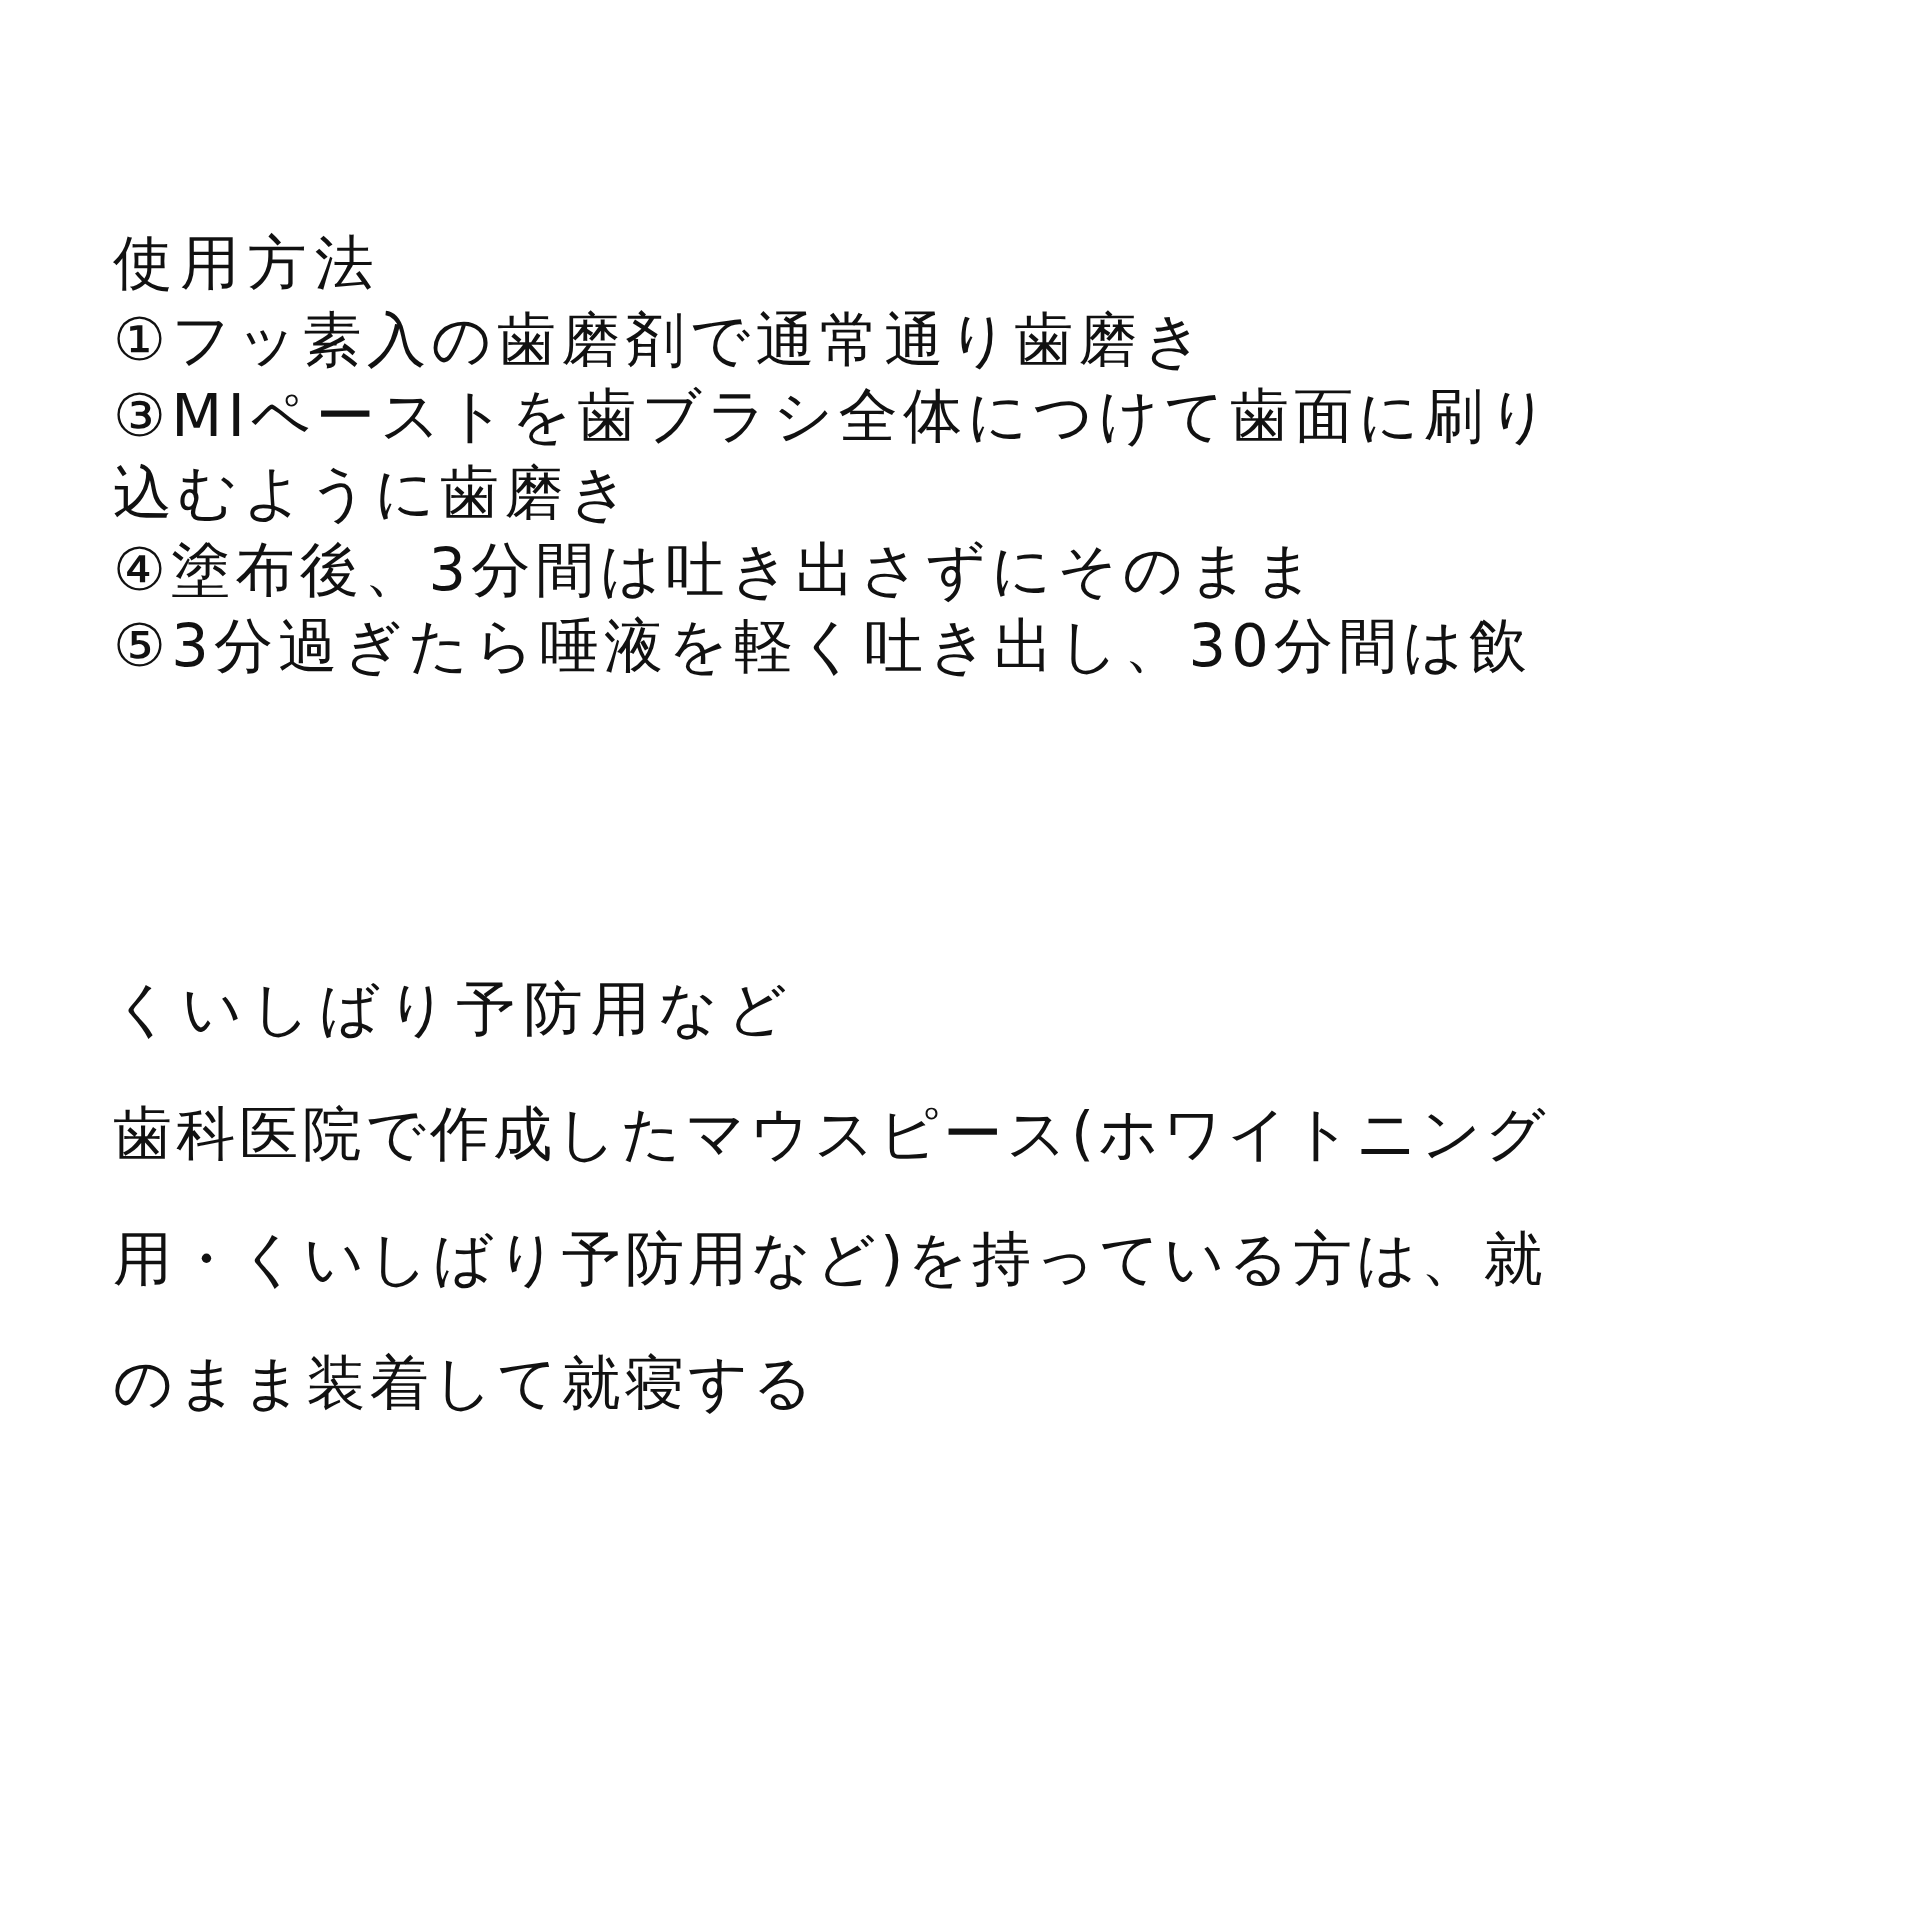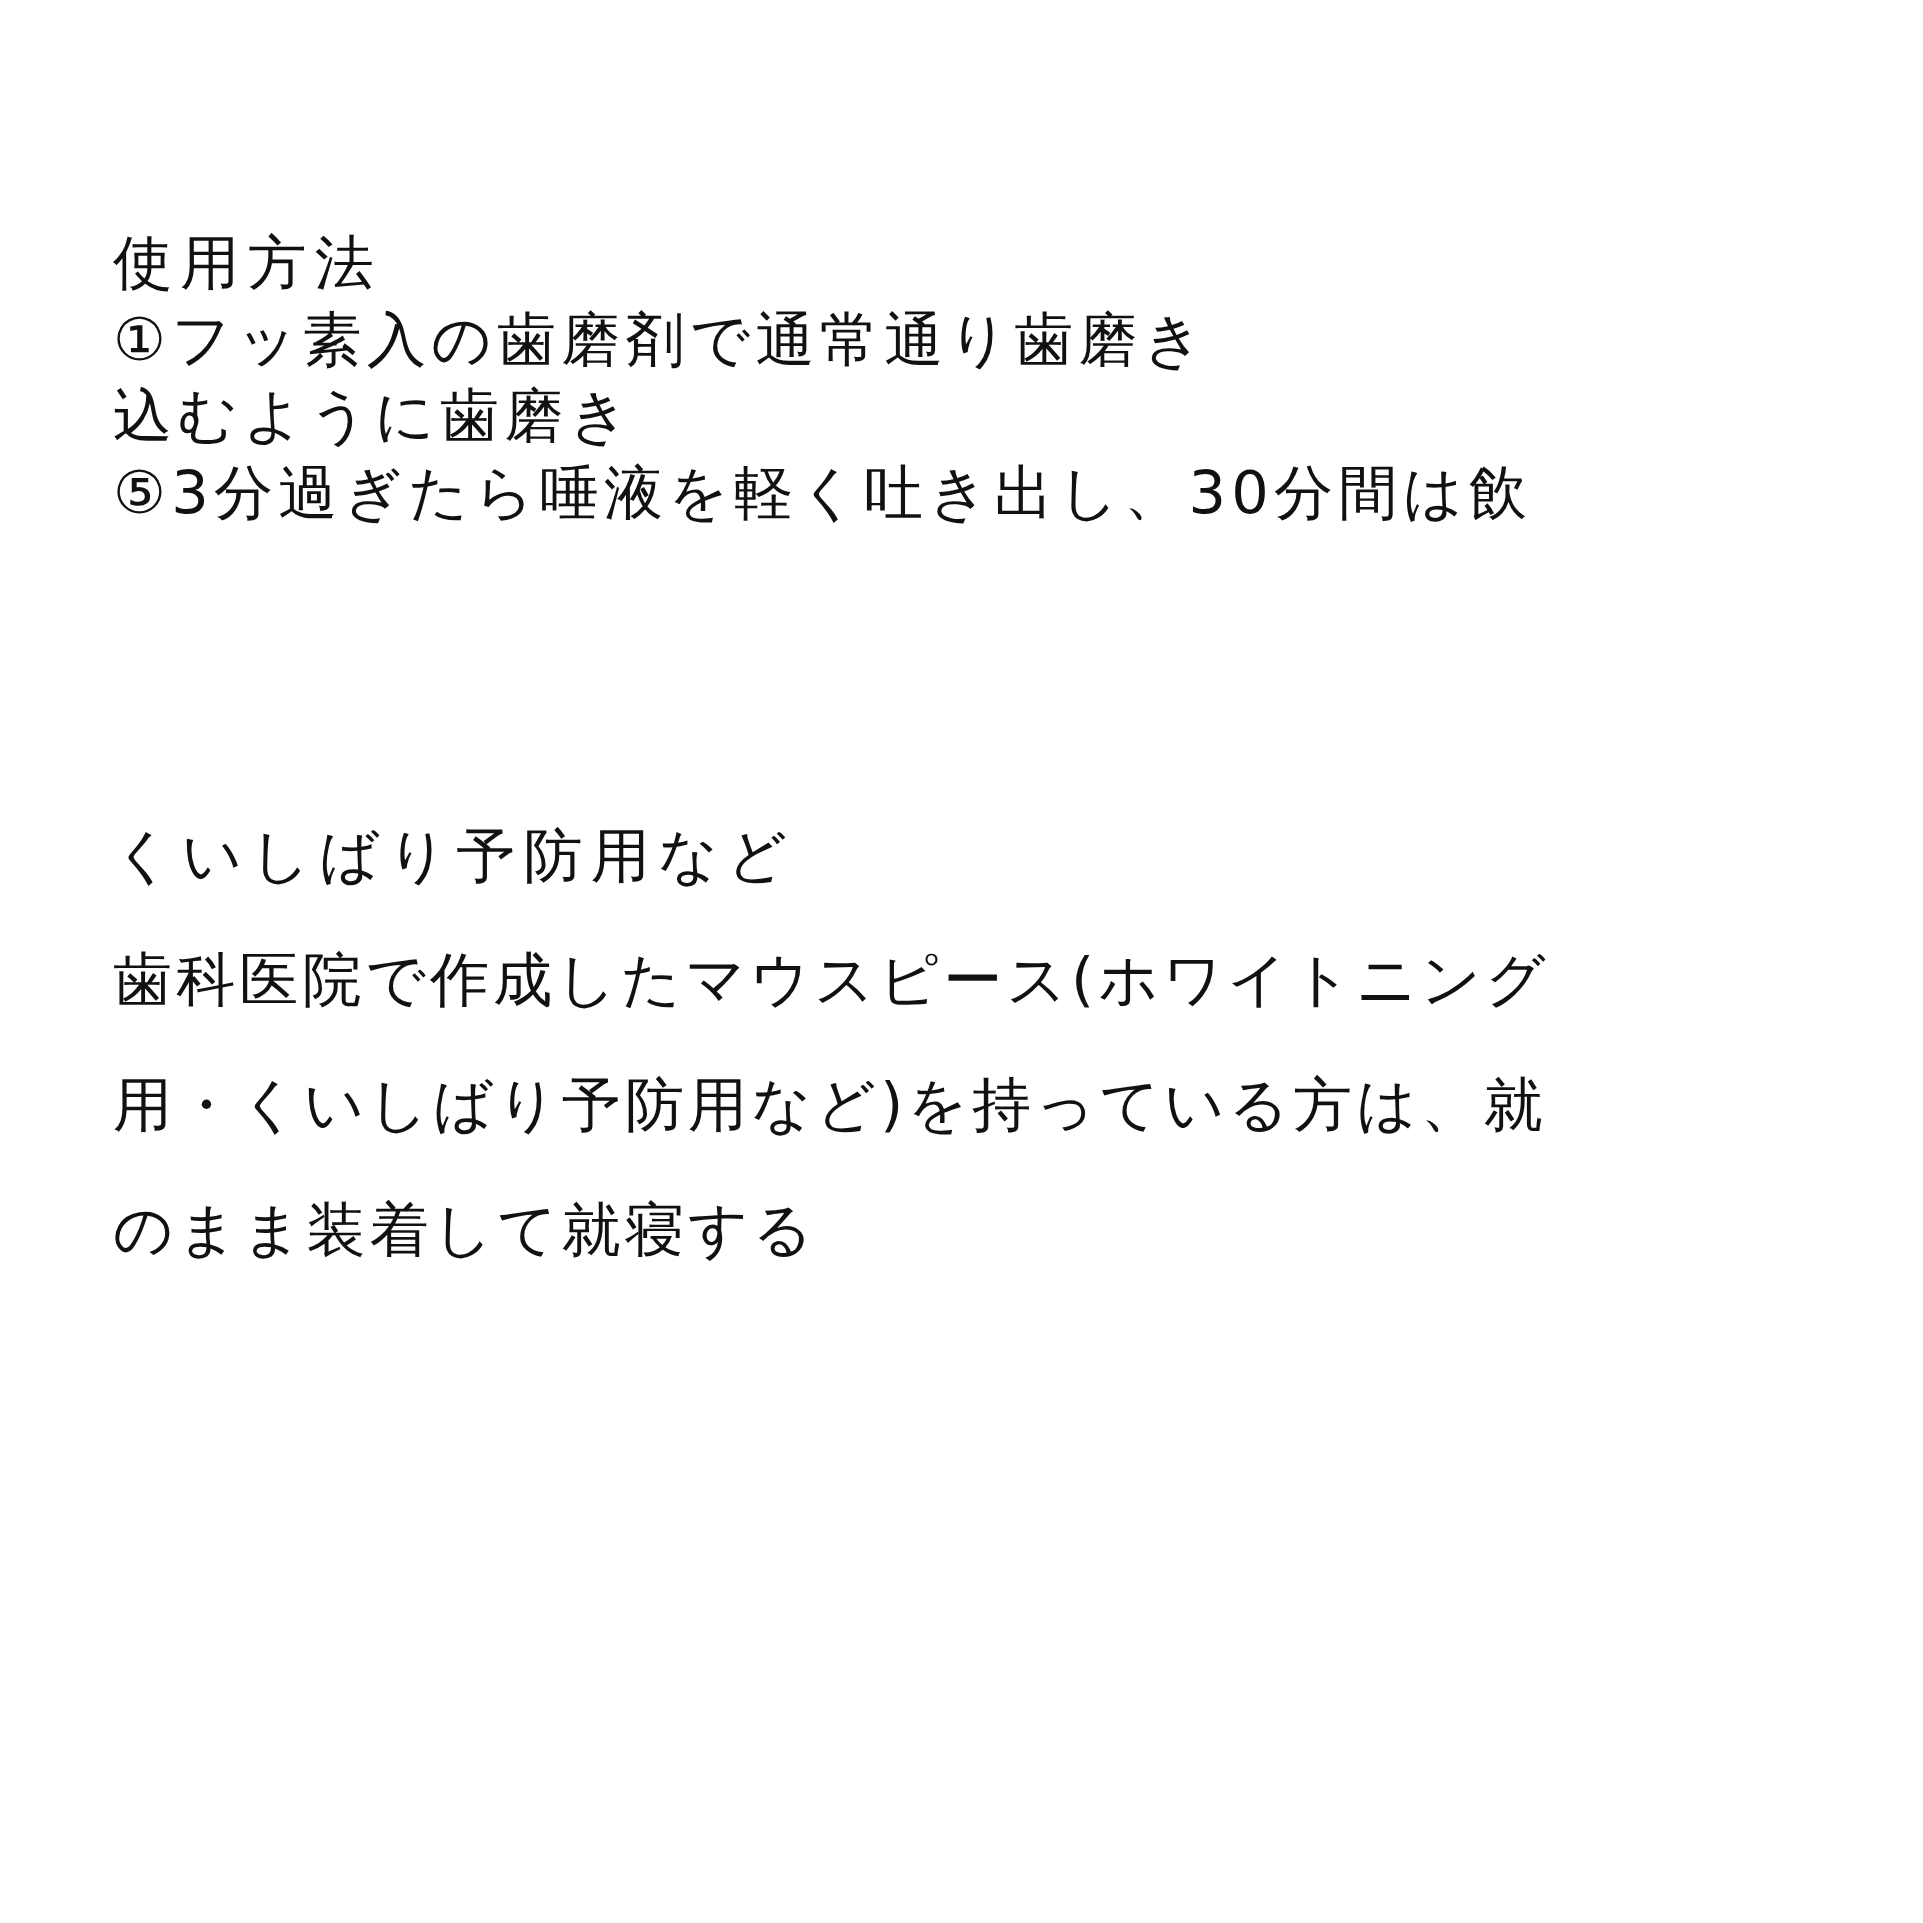--- a/index.html
+++ b/index.html
@@ -52,21 +52,23 @@
   }
 </style>
 </head>
 <body style="background: rgb(255, 255, 255); color: rgb(17, 17, 17);">
 
 <div class="page">
 
   <div class="section">
     <div class="line heading">使用方法</div>
     <div class="line item">①フッ素入の歯磨剤で通常通り歯磨き</div>
+    <div class="line item">③MIペーストを歯ブラシ全体につけて歯面に刷り</div>
     <div class="line cont">込むように歯磨き</div>
+    <div class="line item">④塗布後、3分間は吐き出さずにそのまま</div>
     <div class="line item">⑤3分過ぎたら唾液を軽く吐き出し、30分間は飲</div>
   </div>
 
   <div class="section-gap"></div>
 
   <div class="section">
     <div class="line heading">くいしばり予防用など</div>
     <div class="line rec-line">歯科医院で作成したマウスピース(ホワイトニング</div>
     <div class="line rec-line">用・くいしばり予防用など)を持っている方は、就</div>
     <div class="line rec-line">のまま装着して就寝する</div>

